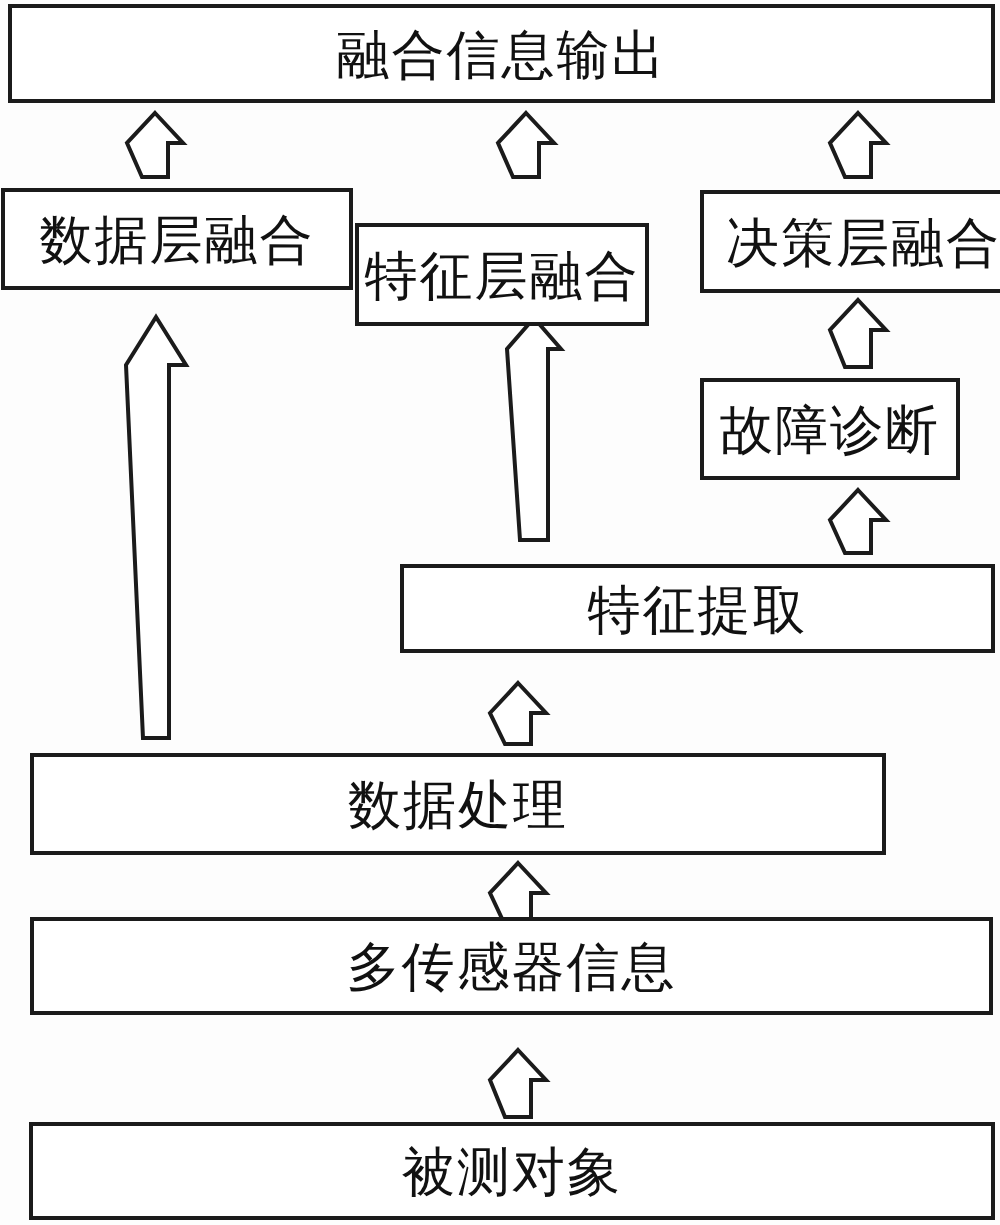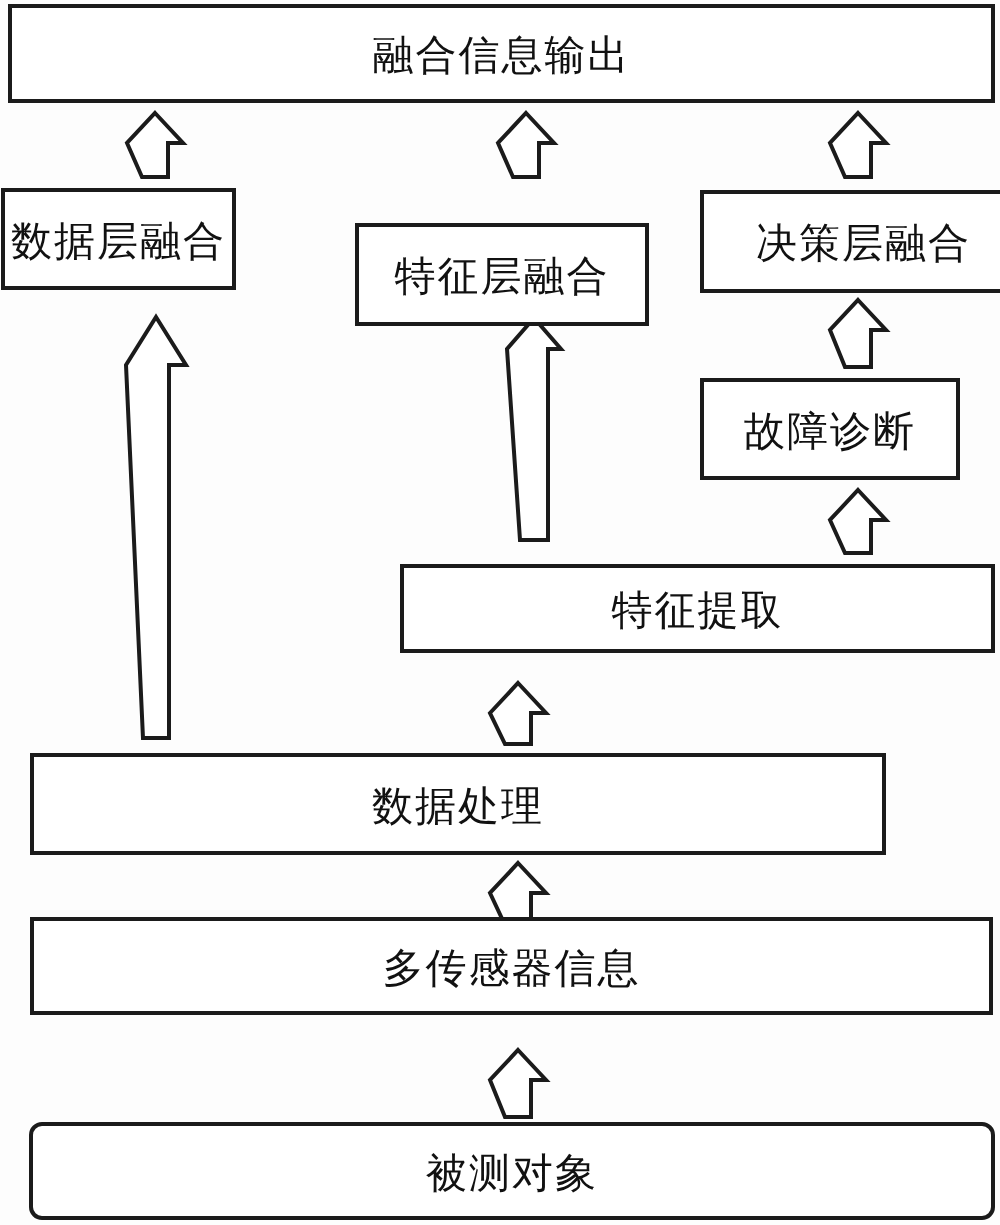--- a/index.html
+++ b/index.html
@@ -5,33 +5,33 @@
   html,body{margin:0;padding:0;background:#ffffff;}
   .canvas{
     position:relative;width:1000px;height:1225px;background:#fdfdfd;overflow:hidden;
     font-family:"Liberation Serif","DejaVu Serif",serif;
   }
   .arrow-layer{position:absolute;left:0;top:0;width:1000px;height:1225px;}
   .arrow-layer polygon{fill:#ffffff;stroke:#1b1b1b;stroke-width:4;stroke-linejoin:miter;}
   .node{
     position:absolute;box-sizing:border-box;background:#ffffff;border:4px solid #1b1b1b;
     display:flex;align-items:center;justify-content:center;
-    color:#111111;font-size:41px;letter-spacing:2px;white-space:nowrap;
+    color:#111111;font-size:53px;letter-spacing:2px;white-space:nowrap;
   }
   .node span{transform:translateY(2px);}
   
   .n-fusion-output    {left:8px;   top:4px;    width:987px; height:99px;}
-  .n-data-layer       {left:1px;   top:188px;  width:235px; height:102px;}
+  .n-data-layer       {left:1px;   top:188px;  width:352px; height:102px;}
   .n-feature-layer    {left:355px; top:187px;  width:294px; height:103px;margin-top:36px;}
   .n-decision-layer   {left:700px; top:190px;  width:327px; height:103px;}
   .n-fault-diagnosis  {left:700px; top:378px;  width:260px; height:102px;}
   .n-feature-extract  {left:400px; top:564px;  width:595px; height:89px;}
   .n-data-processing  {left:30px;  top:753px;  width:856px; height:102px;}
   .n-multi-sensor     {left:30px;  top:917px;  width:963px; height:98px;}
-  .n-measured-object  {left:29px;  top:1122px; width:966px; height:98px;border-radius:13px;}
+  .n-measured-object  {left:29px;  top:1122px; width:966px; height:98px;}
 </style>
 </head>
 <body>
 
 <div class="canvas">
 
   <svg class="arrow-layer" viewBox="0 0 1000 1225">
 
     <polygon points="155,113 183,143 168,143 168,177 142,177 127,143"></polygon>
     <polygon points="526,113 554,143 539,143 539,177 513,177 498,143"></polygon>

